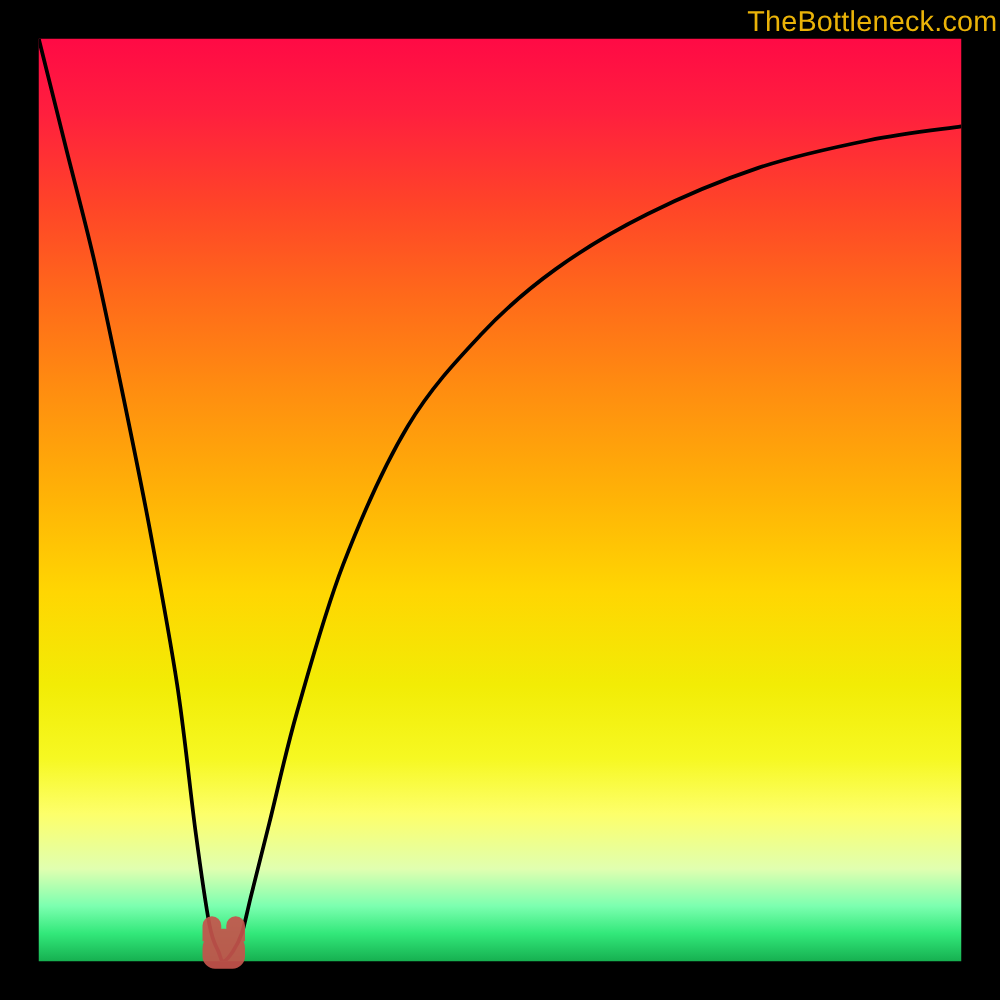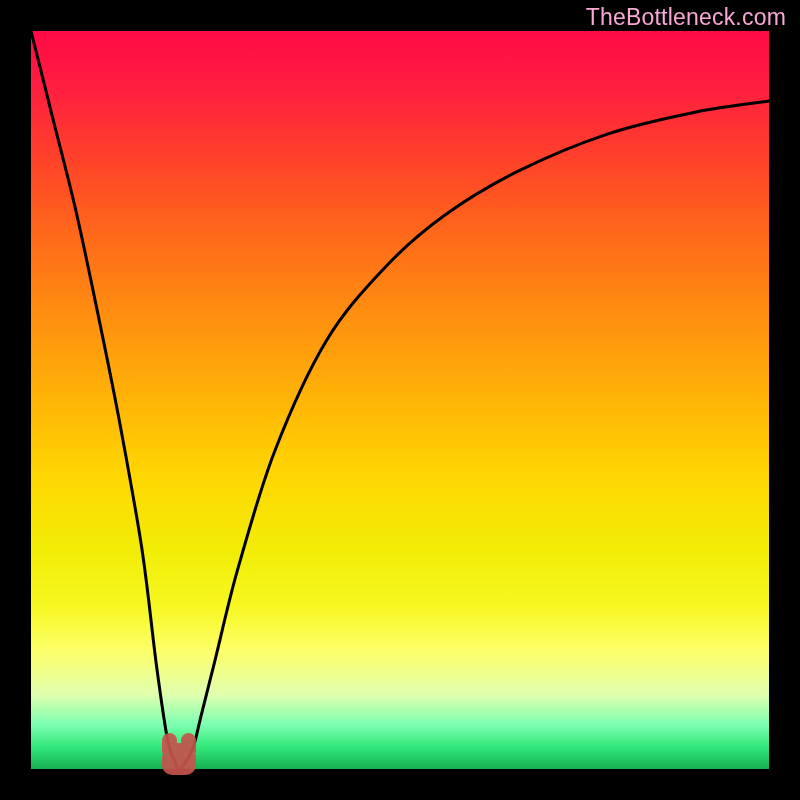--- a/index.html
+++ b/index.html
@@ -56,22 +56,22 @@
     height: 20px;
     background: #c5544c;
     top: -10px;
     border-radius: 8px 8px 0 0;
   }
   .valley-marker::before { left: 0; }
   .valley-marker::after  { right: 0; }
   .attrib {
     position: absolute;
     top: 4px;
-    right: 14px;
-    color: #f9a8d4;
+    right: 2px;
+    color: #eab308;
     font-size: 23px;
     letter-spacing: 0.2px;
   }
 </style>
 </head>
 <body>
 
 <div class="frame">
   <svg class="curve" viewBox="0 0 738 738" preserveAspectRatio="none">
     <path fill="none" stroke="#000000" stroke-width="3" stroke-linecap="round" d="M 0.0 0.0 C 3.7 14.8, 14.8 59.0, 22.1 88.6 C 29.5 118.1, 36.9 145.1, 44.3 177.1 C 51.7 209.1, 59.0 244.8, 66.4 280.4 C 73.8 316.1, 81.2 351.8, 88.6 391.1 C 95.9 430.5, 104.5 476.0, 110.7 516.6 C 116.9 557.2, 121.2 602.7, 125.5 634.7 C 129.8 666.7, 133.5 692.5, 136.5 708.5 C 139.6 724.5, 142.1 725.7, 143.9 730.6 C 145.8 735.5, 145.8 738.0, 147.6 738.0 C 149.4 738.0, 152.5 734.3, 155.0 730.6 C 157.4 726.9, 159.9 723.2, 162.4 715.9 C 164.8 708.5, 166.1 701.1, 169.7 686.3 C 173.4 671.6, 178.3 651.9, 184.5 627.3 C 190.7 602.7, 196.8 573.2, 206.6 538.7 C 216.5 504.3, 228.8 458.8, 243.5 420.7 C 258.3 382.5, 276.8 340.7, 295.2 310.0 C 313.6 279.2, 334.6 257.1, 354.2 236.2 C 373.9 215.2, 391.1 200.5, 413.3 184.5 C 435.4 168.5, 460.0 153.7, 487.1 140.2 C 514.1 126.7, 546.1 113.2, 575.6 103.3 C 605.2 93.5, 637.1 86.7, 664.2 81.2 C 691.3 75.6, 725.7 72.0, 738.0 70.1"></path>

